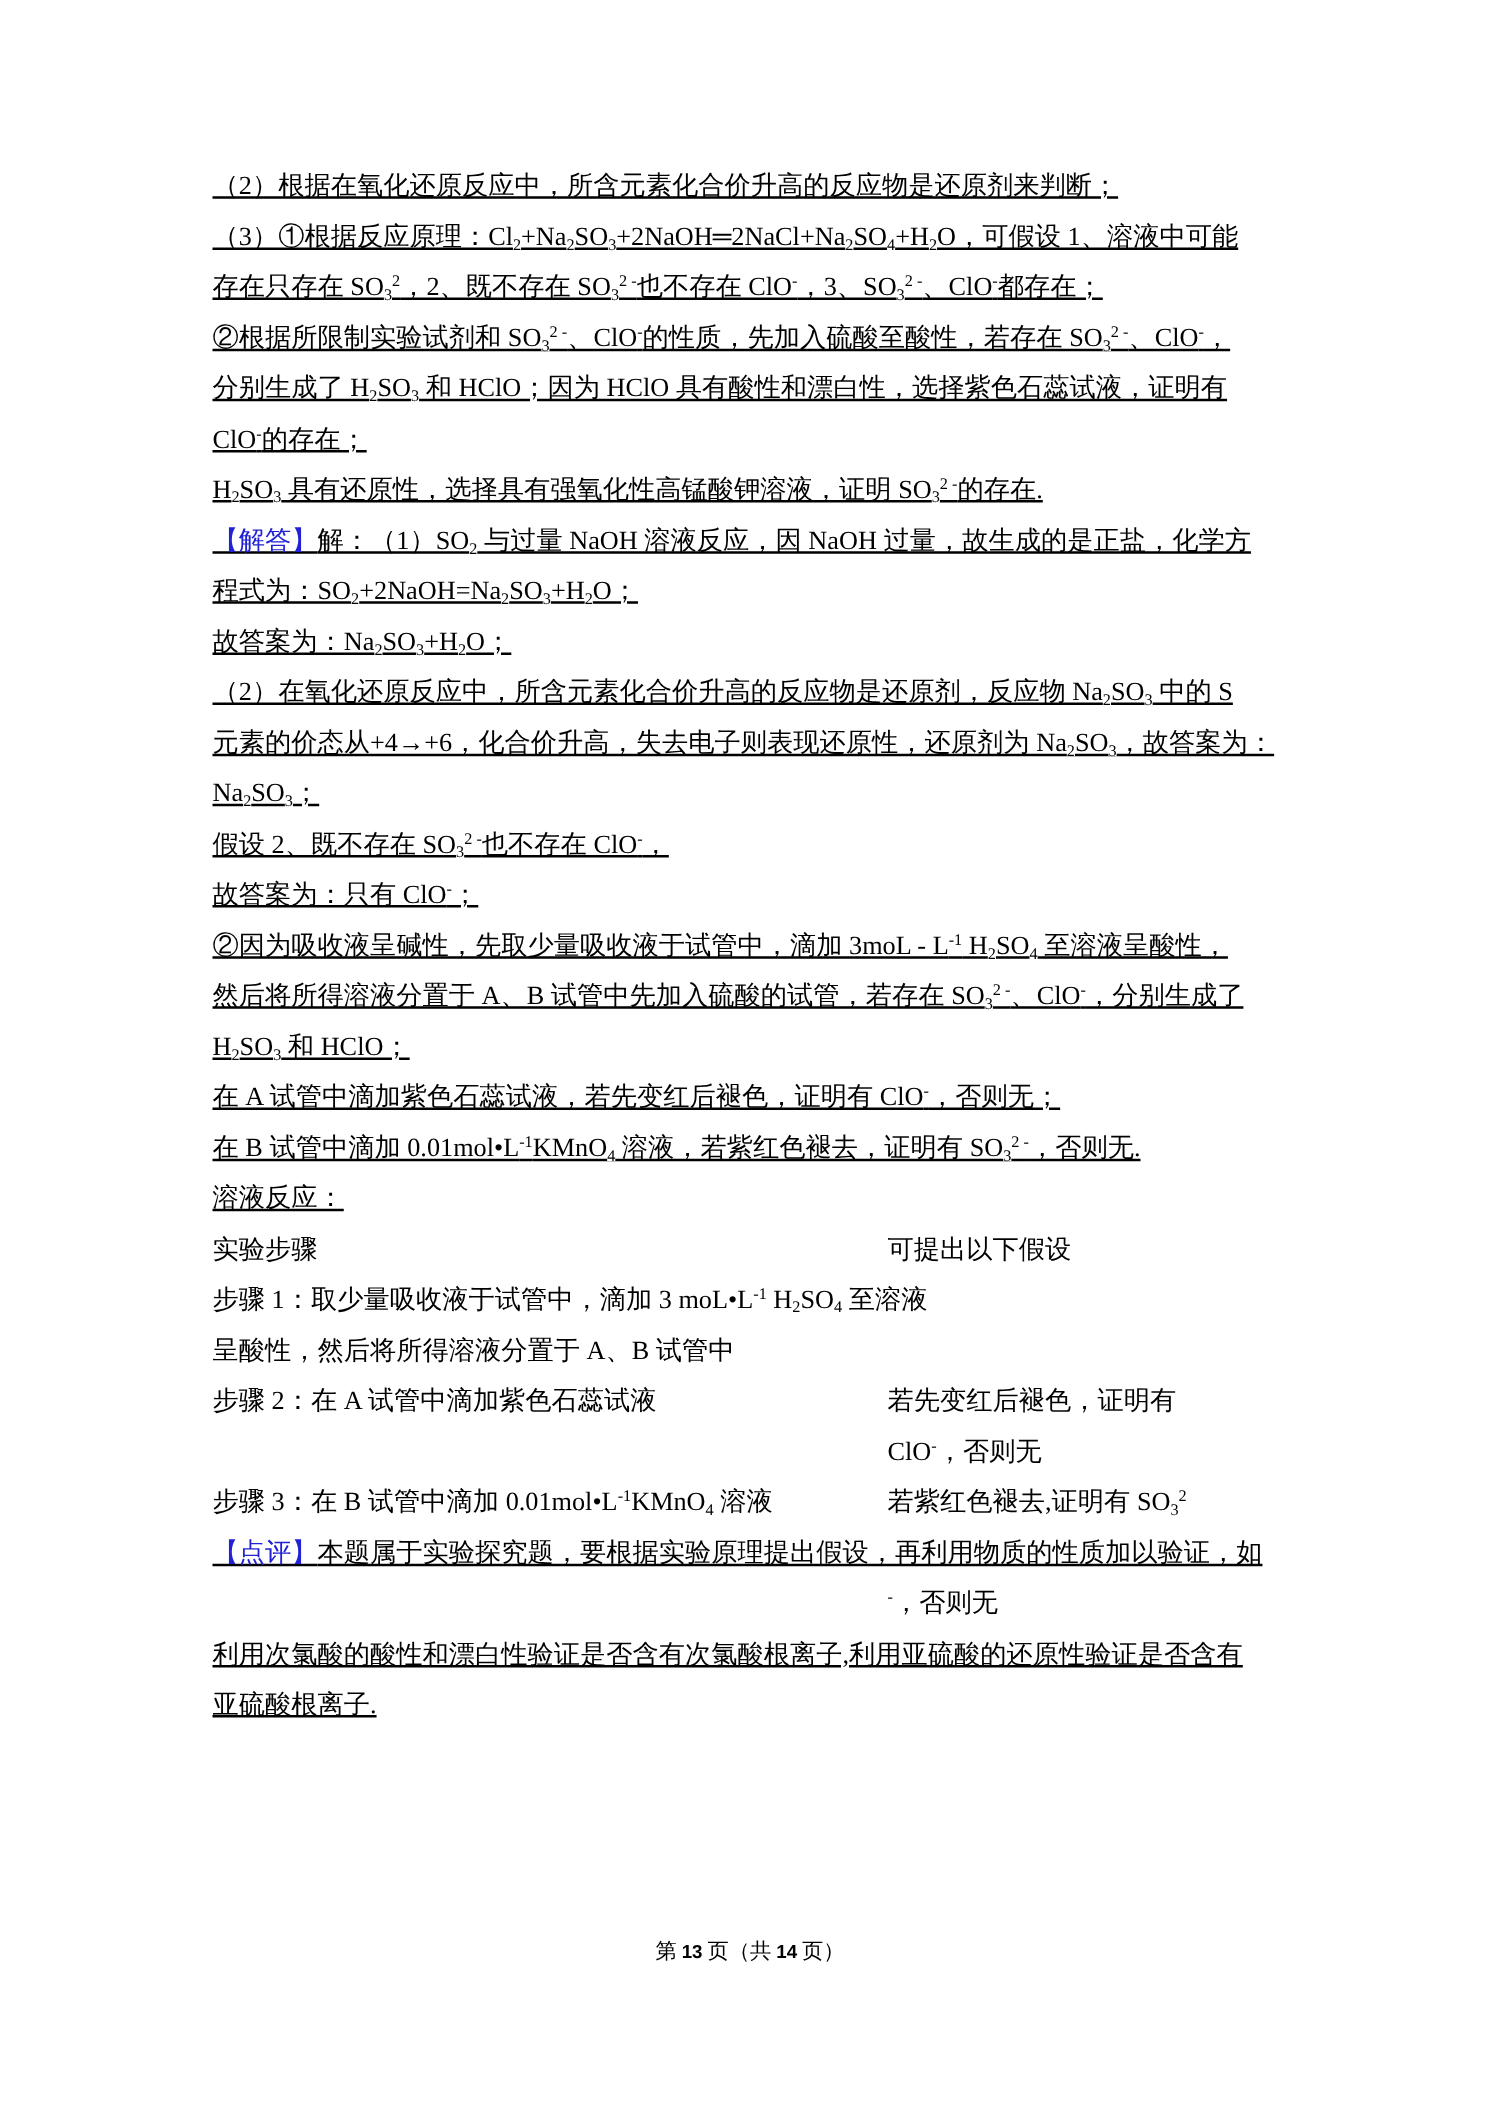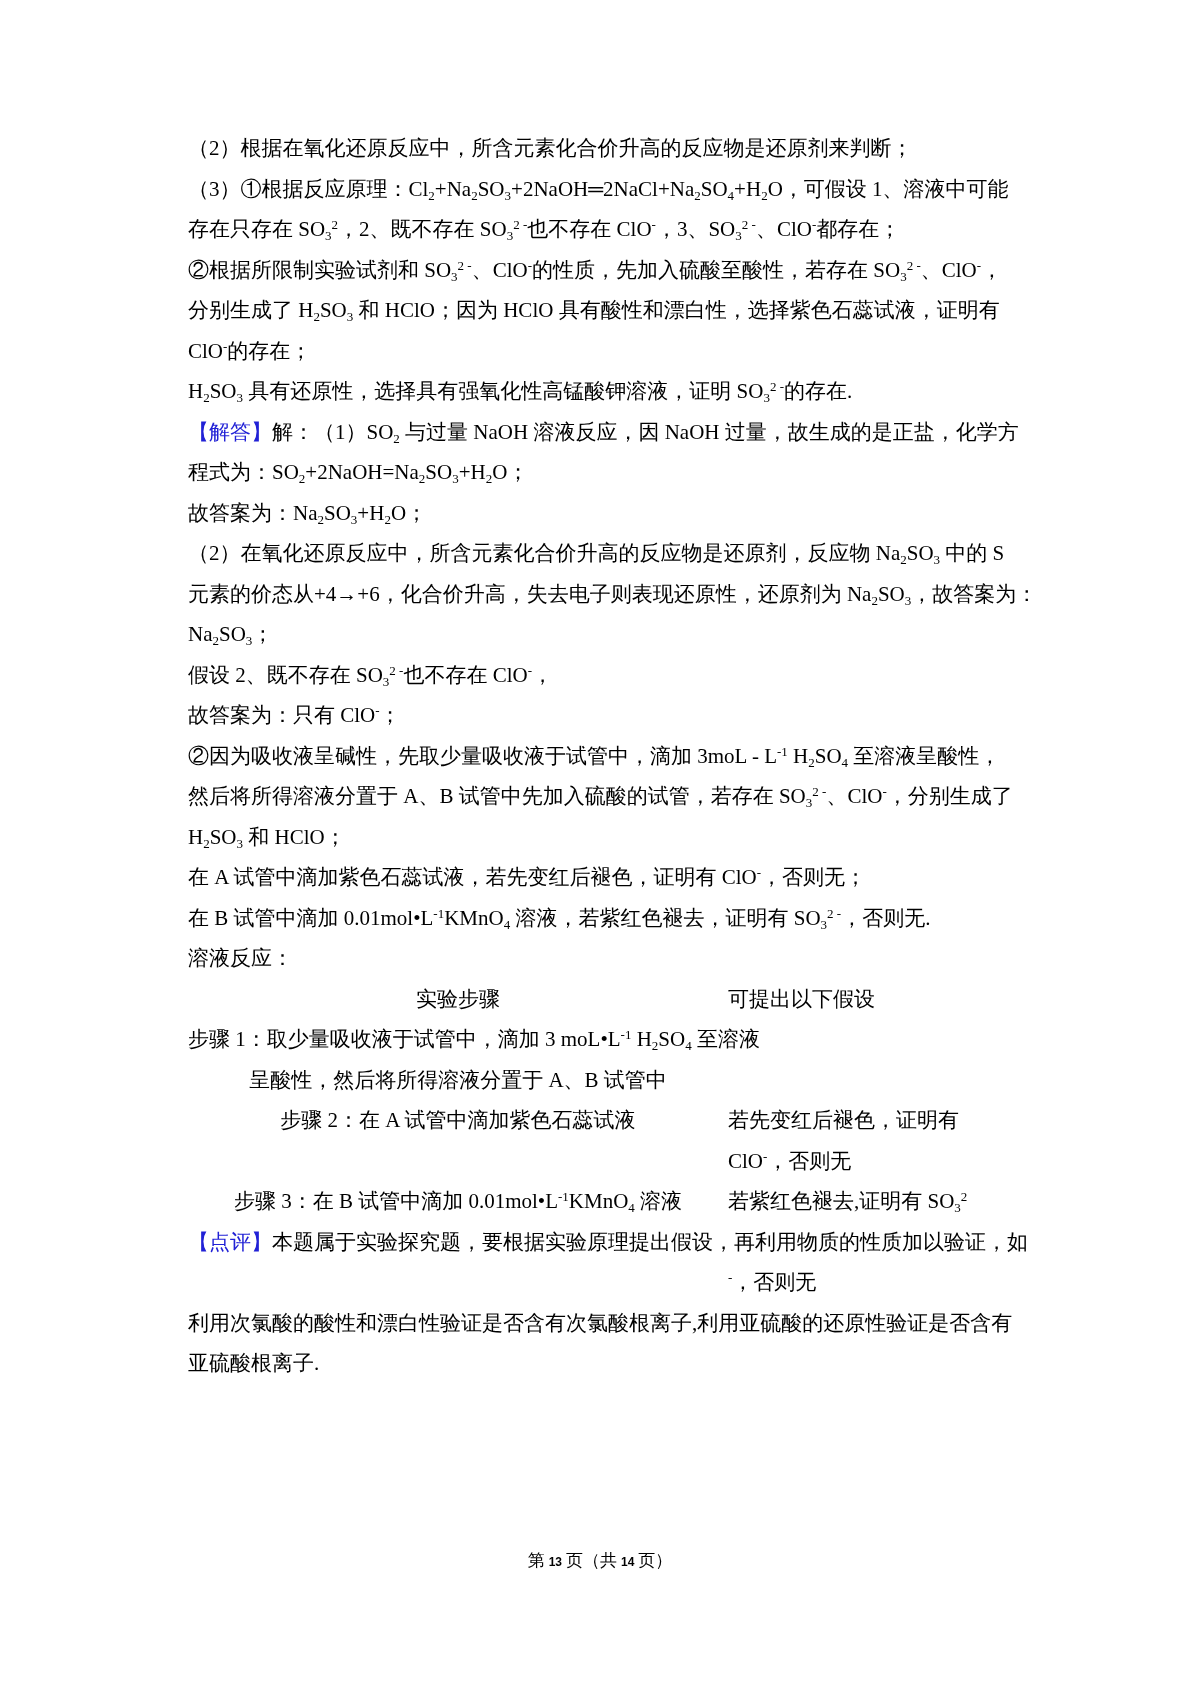--- a/index.html
+++ b/index.html
@@ -7,45 +7,46 @@
     position:relative;
     width:1200px;
     height:1698px;
     background:#ffffff;
     overflow:hidden;
     font-family:"Liberation Serif","DejaVu Serif",serif;
     color:#000;
   }
   #doc-body{
     position:absolute;
-    left:188px;
+    left:170px;
     top:128px;
     width:872px;
     font-size:21px;
     line-height:40.5px;
+    text-decoration:underline;
   }
   .line{height:40.5px;white-space:nowrap;}
   sub{font-size:13px;line-height:0;vertical-align:-0.3em;letter-spacing:0;}
   sup{font-size:13px;line-height:0;vertical-align:0.55em;}
-  .col-left{display:inline-block;width:540px;vertical-align:top;white-space:nowrap;text-align:center;}
+  .col-left{display:inline-block;width:540px;vertical-align:top;white-space:nowrap;}
   .col-right{display:inline-block;vertical-align:top;white-space:nowrap;}
   .blue-label{color:var(--label-blue,#2121d6);}
   .footer{
     position:absolute;
     left:0;right:0;
     top:1549px;
     text-align:center;
     font-size:17px;
     color:#000;
   }
   .footer span{margin:0 2px;}
   .footer .num{
     font-weight:bold;
     font-family:"Liberation Sans","DejaVu Sans",sans-serif;
-    font-size:12px;
+    font-size:15px;
   }
 </style>
 </head>
 <body>
 
 <div class="page">
   <div id="doc-body">
       <div class="line"><span>（2）根据在氧化还原反应中，所含元素化合价升高的反应物是还原剂来判断；</span></div>
       <div class="line"><span>（3）①根据反应原理：Cl<sub>2</sub>+Na<sub>2</sub>SO<sub>3</sub>+2NaOH═2NaCl+Na<sub>2</sub>SO<sub>4</sub>+H<sub>2</sub>O，可假设 1、溶液中可能</span></div>
       <div class="line"><span>存在只存在 SO<sub>3</sub><sup>2</sup>，2、既不存在 SO<sub>3</sub><sup>2 -</sup>也不存在 ClO<sup>-</sup>，3、SO<sub>3</sub><sup>2 -</sup>、ClO<sup>-</sup>都存在；</span></div>

